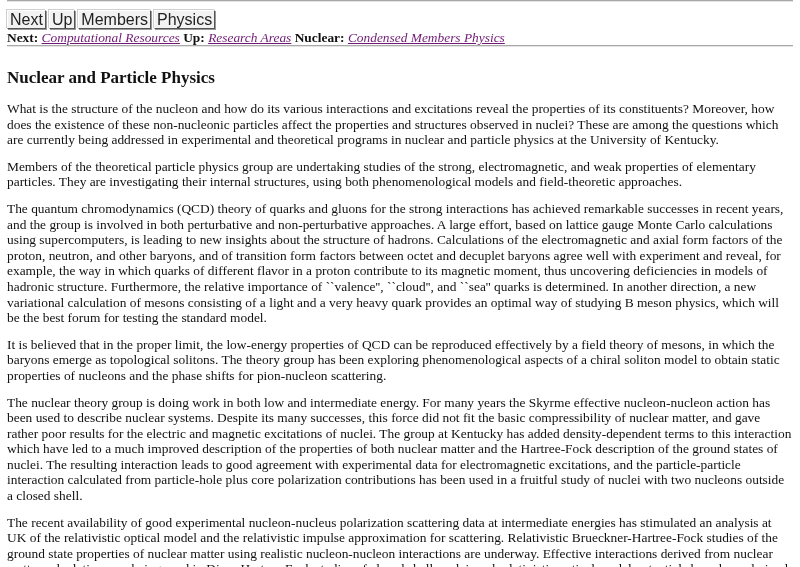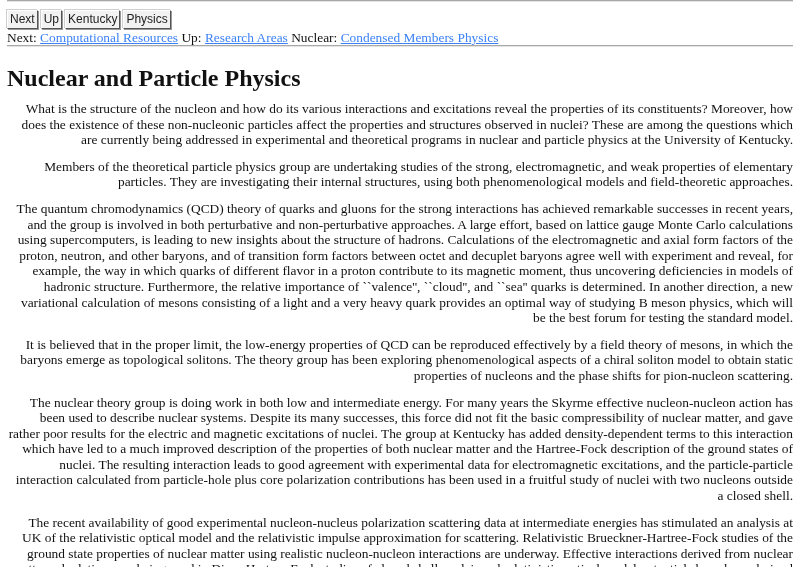--- a/index.html
+++ b/index.html
@@ -30,67 +30,68 @@
     .rule-top { margin-top: 3px; }
     .nav-buttons {
       display: flex;
       gap: 3px;
       margin-top: 8px;
       height: 19px;
     }
     .nav-btn {
       display: inline-block;
       font-family: "Liberation Sans", "DejaVu Sans", sans-serif;
-      font-size: 12px;
+      font-size: 16px;
       line-height: 15px;
       color: #222;
       background: #f2f2f2;
       border-top: 1px solid #ffffff;
       border-left: 1px solid #ffffff;
       border-right: 1px solid #555555;
       border-bottom: 1px solid #555555;
       box-shadow: 1px 1px 0 #999999, -1px -1px 0 #cfcfcf;
       padding: 1px 2px 1px 2px;
       cursor: pointer;
       height: 15px;
     }
     .nav-line {
       margin-top: 1px;
       font-size: 13.4px;
       line-height: 15px;
     }
-    .nav-line b { font-weight: normal; }
+    .nav-line b { font-weight: bold; }
     .nav-line a {
-      color: #3b82f6;
+      color: #701a75;
       text-decoration: underline;
+      font-style: italic;
     }
     .rule-mid { margin-top: 9px; }
     h1 {
       font-family: "Liberation Serif", "DejaVu Serif", serif;
-      font-size: 24px;
+      font-size: 17px;
       font-weight: bold;
       line-height: 22px;
       margin: 20px 0 12px 0;
       color: #111;
     }
     p {
       margin: 8px 0 11px 0;
-      text-align: right;
+      text-align: left;
     }
   </style>
 </head>
 <body>
 
 <div class="page">
   <hr class="rule rule-top">
 
   <div class="nav-buttons">
     <span class="nav-btn">Next</span>
     <span class="nav-btn">Up</span>
-    <span class="nav-btn">Kentucky</span>
+    <span class="nav-btn">Members</span>
     <span class="nav-btn">Physics</span>
   </div>
 
   <div class="nav-line">
     <b>Next:</b>
     <a href="#">Computational Resources</a>
     <b>Up:</b>
     <a href="#">Research Areas</a>
     <b>Nuclear:</b>
     <a href="#">Condensed Members Physics</a>

